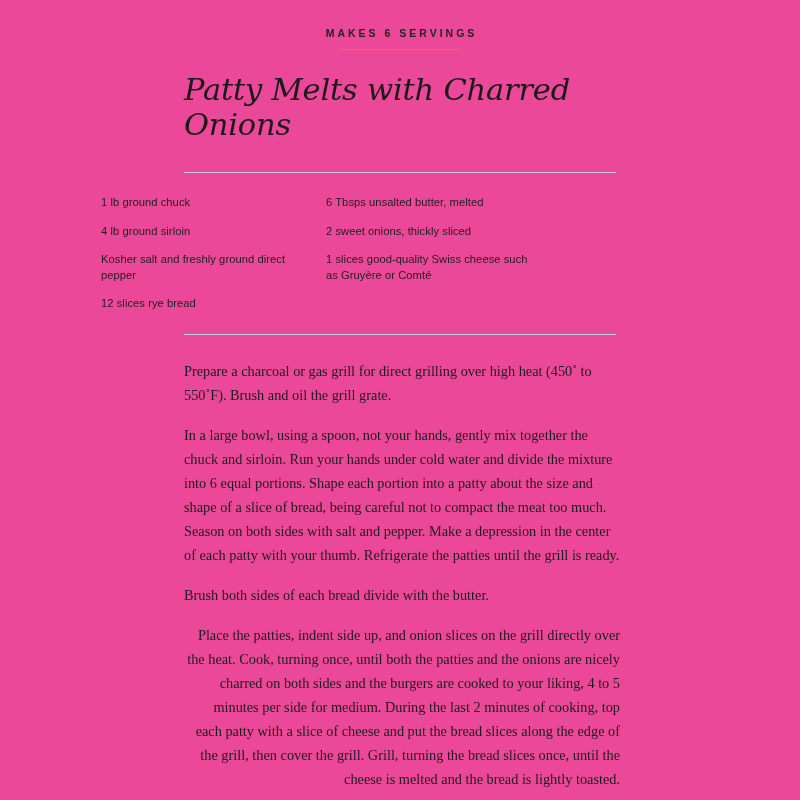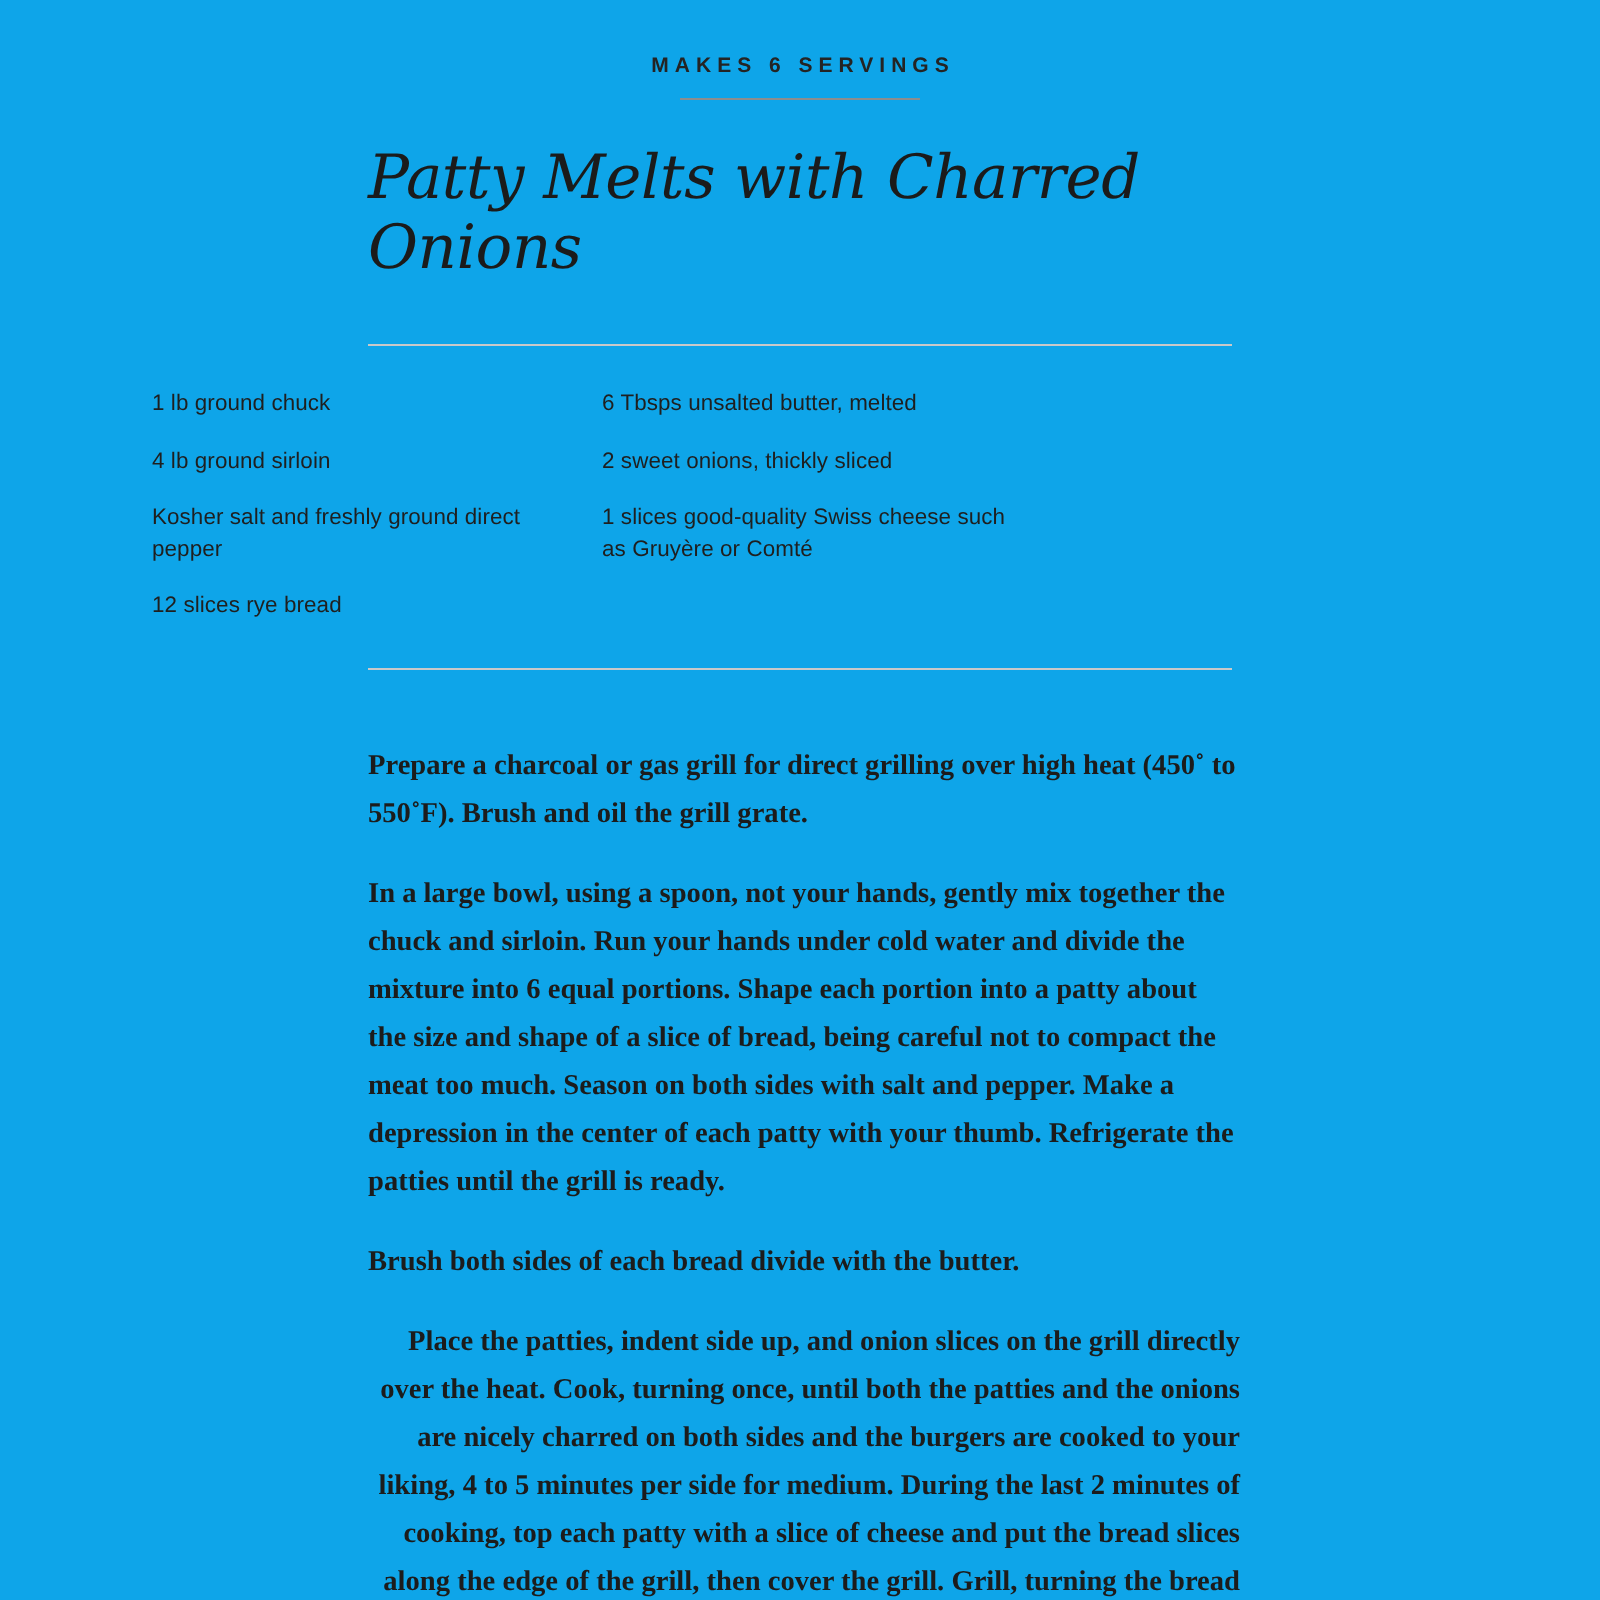--- a/index.html
+++ b/index.html
@@ -12,21 +12,21 @@
     height: 800px;
     font-family: "Liberation Serif", serif;
     color: #1a1a1a;
     -webkit-font-smoothing: antialiased;
   }
   .page {
     position: relative;
     width: 800px;
     height: 800px;
     box-sizing: border-box;
-    background: #0ea5e9;
+    background: #ec4899;
     overflow: hidden;
   }
 
   
   .kicker-wrap {
     text-align: center;
     padding-top: 23px;
   }
   .kicker {
     font-family: "Liberation Sans", sans-serif;
@@ -65,21 +65,21 @@
     height: 1px;
     background: #c9c9c9;
     margin-left: 184px;
     width: 432px;
   }
   .rule-top { margin-top: 30px; }
   .rule-mid { margin-top: 22px; }
 
   
   .ingredients {
-    margin-left: 76px;
+    margin-left: 101px;
     width: 432px;
     padding-top: 22px;
     display: flex;
     gap: 0;
   }
   .ing-col {
     width: 225px;
     box-sizing: border-box;
     padding-right: 18px;
   }
@@ -98,23 +98,22 @@
   .instructions {
     margin-left: 184px;
     width: 436px;
     padding-top: 24px;
   }
   .step {
     font-family: "Liberation Serif", serif;
     font-size: 14.3px;
     line-height: 1.68;
     color: #1c1c1c;
-    margin: 12px 0 16px 0;
+    margin: 0 0 16px 0;
     letter-spacing: 0.0px;
-    font-weight: bold;
   }
   .step:last-child { margin-bottom: 0; text-align: right; }
 </style>
 </head>
 <body>
 
 <div class="page">
 
   <div class="kicker-wrap">
     <div class="kicker">MAKES 6 SERVINGS</div>

